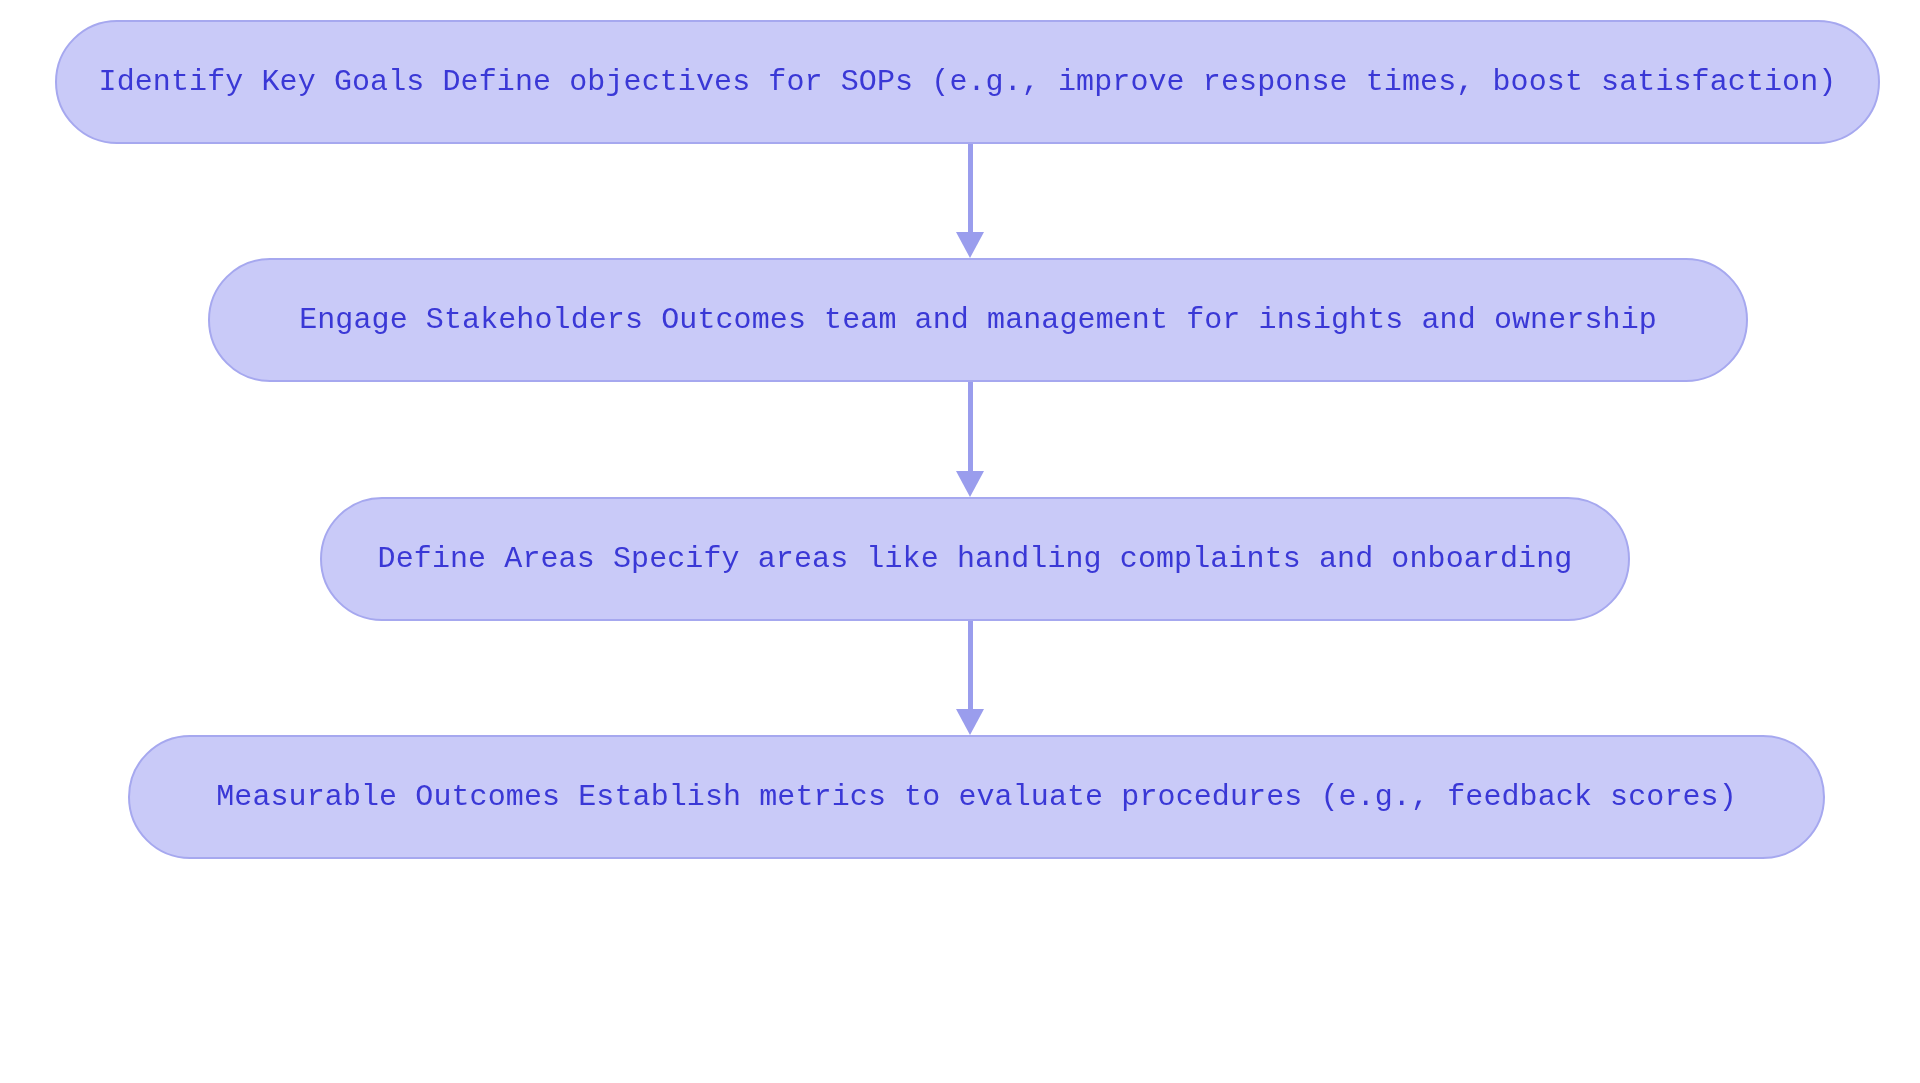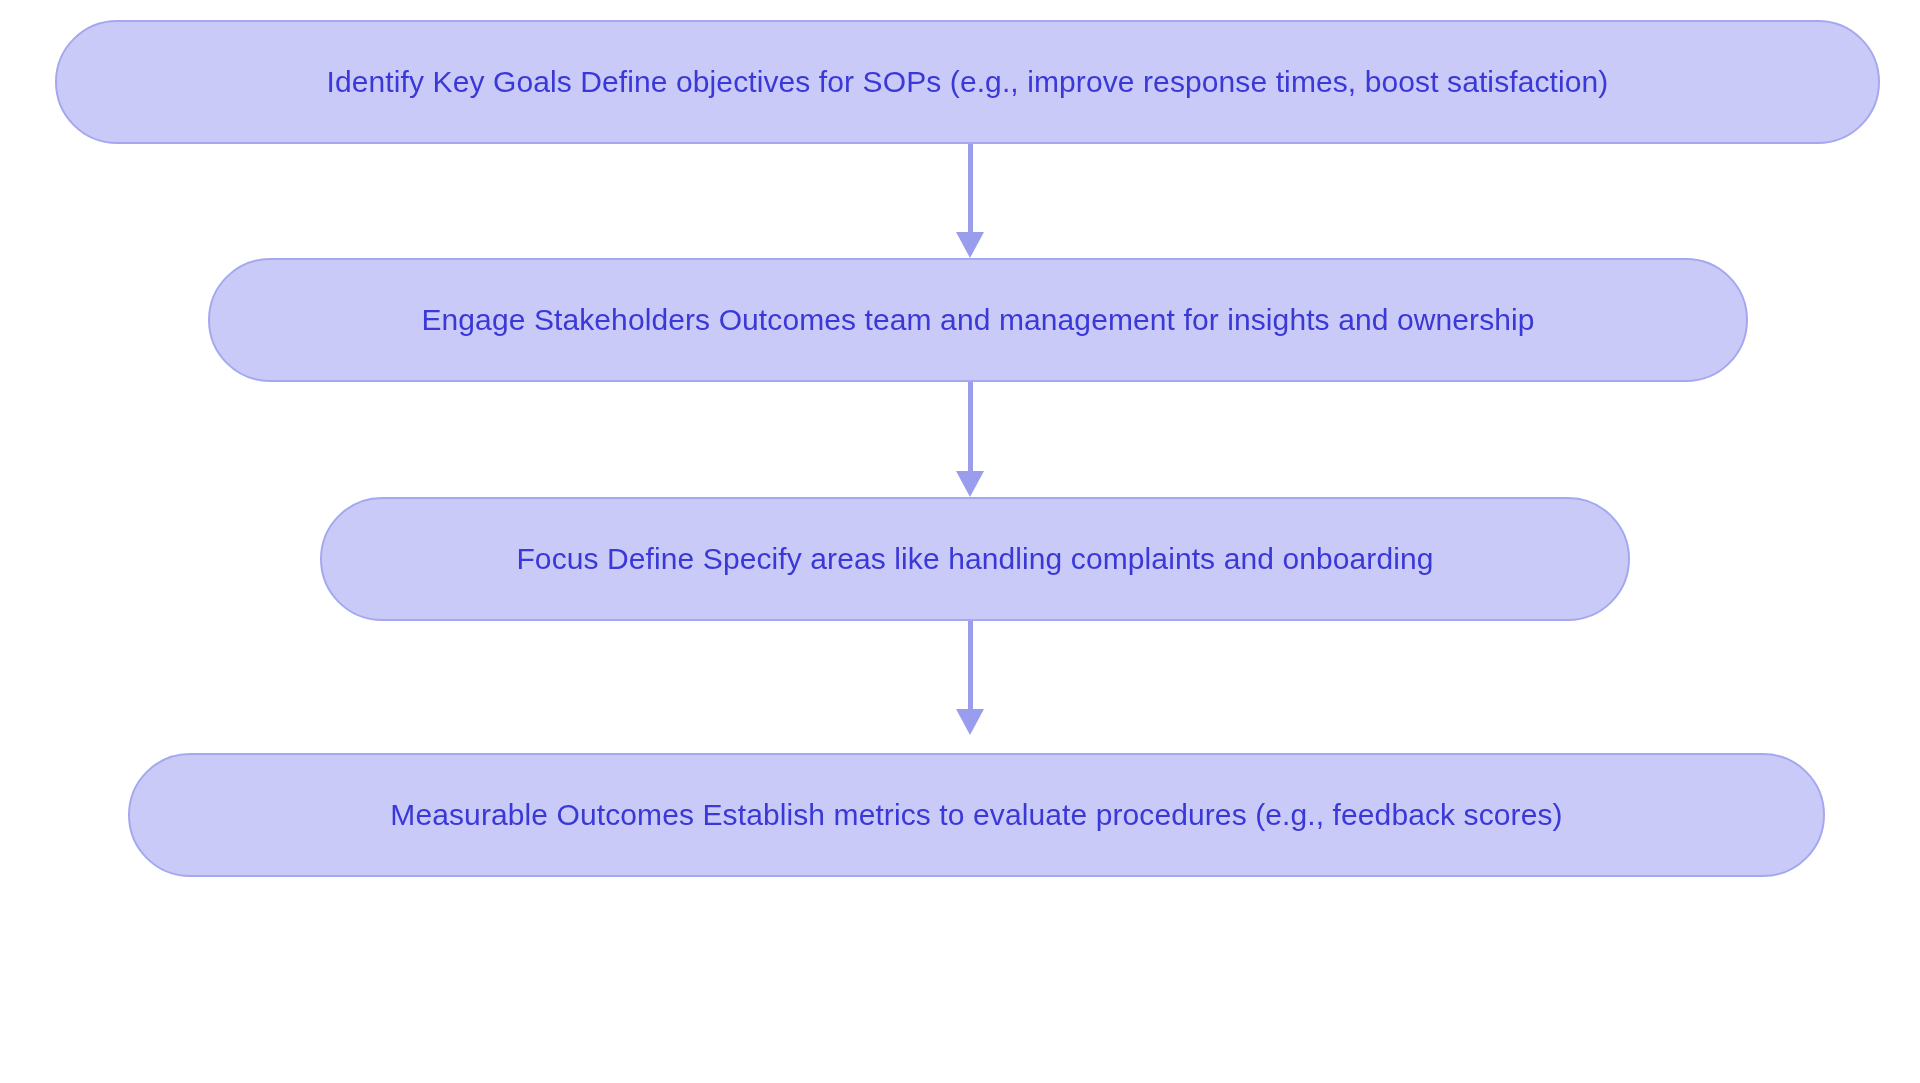--- a/index.html
+++ b/index.html
@@ -35,28 +35,28 @@
   }
 
   .node-label {
     color: #3a38d6;
     font-size: 30px;
     font-weight: 400;
     letter-spacing: 0.1px;
     line-height: 1.2;
     white-space: nowrap;
     text-align: center;
-    font-family: Liberation Sans, sans-serif;
+    font-family: Liberation Mono, monospace;
   }
 
   
   #node-0 { left: 55px;  top: 20px;  width: 1825px; height: 124px; }
   #node-1 { left: 208px; top: 258px; width: 1540px; height: 124px; }
   #node-2 { left: 320px; top: 497px; width: 1310px; height: 124px; }
-  #node-3 { left: 128px; top: 753px; width: 1697px; height: 124px; }
+  #node-3 { left: 128px; top: 735px; width: 1697px; height: 124px; }
 
   
   .connector {
     position: absolute;
     z-index: 1;
   }
   .connector-line {
     position: absolute;
     width: 5px;
     background: #9a9ded;
@@ -102,21 +102,21 @@
   <div class="node" id="node-1">
     <span class="node-label">Engage Stakeholders Outcomes team and management for insights and ownership</span>
   </div>
 
   <div class="connector" id="connector-1">
     <div class="connector-line"></div>
     <div class="connector-head"></div>
   </div>
 
   <div class="node" id="node-2">
-    <span class="node-label">Focus Define Specify areas like handling complaints and onboarding</span>
+    <span class="node-label">Define Areas Specify areas like handling complaints and onboarding</span>
   </div>
 
   <div class="connector" id="connector-2">
     <div class="connector-line"></div>
     <div class="connector-head"></div>
   </div>
 
   <div class="node" id="node-3">
     <span class="node-label">Measurable Outcomes Establish metrics to evaluate procedures (e.g., feedback scores)</span>
   </div>

